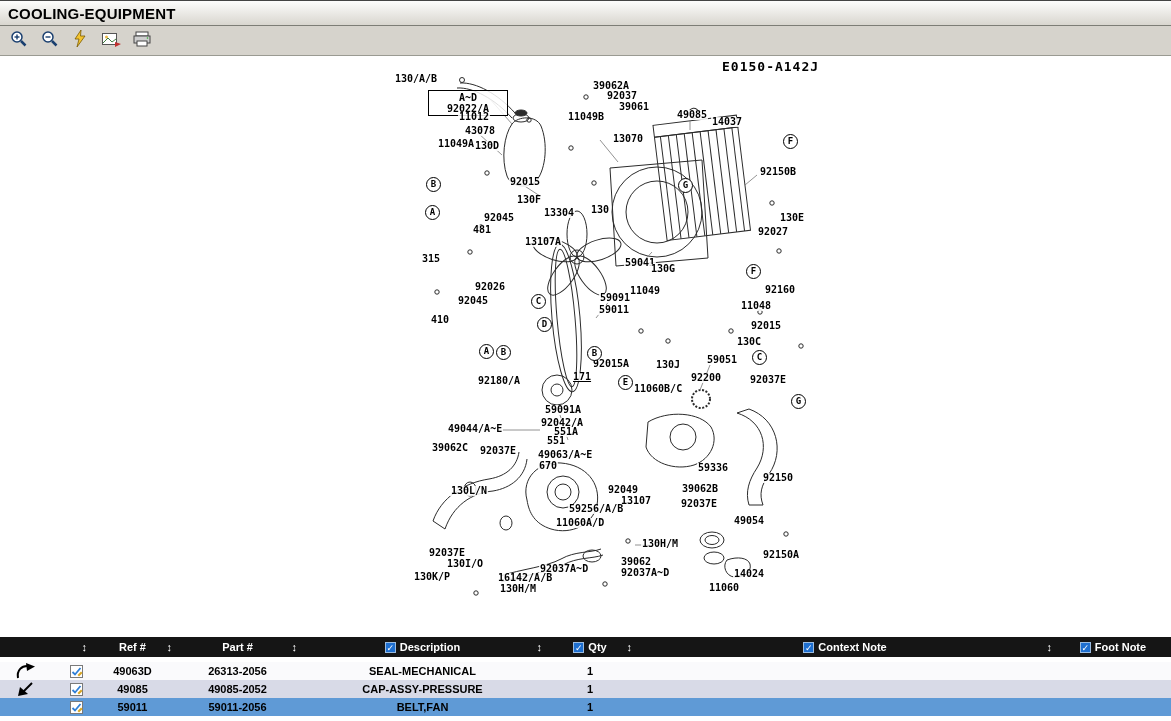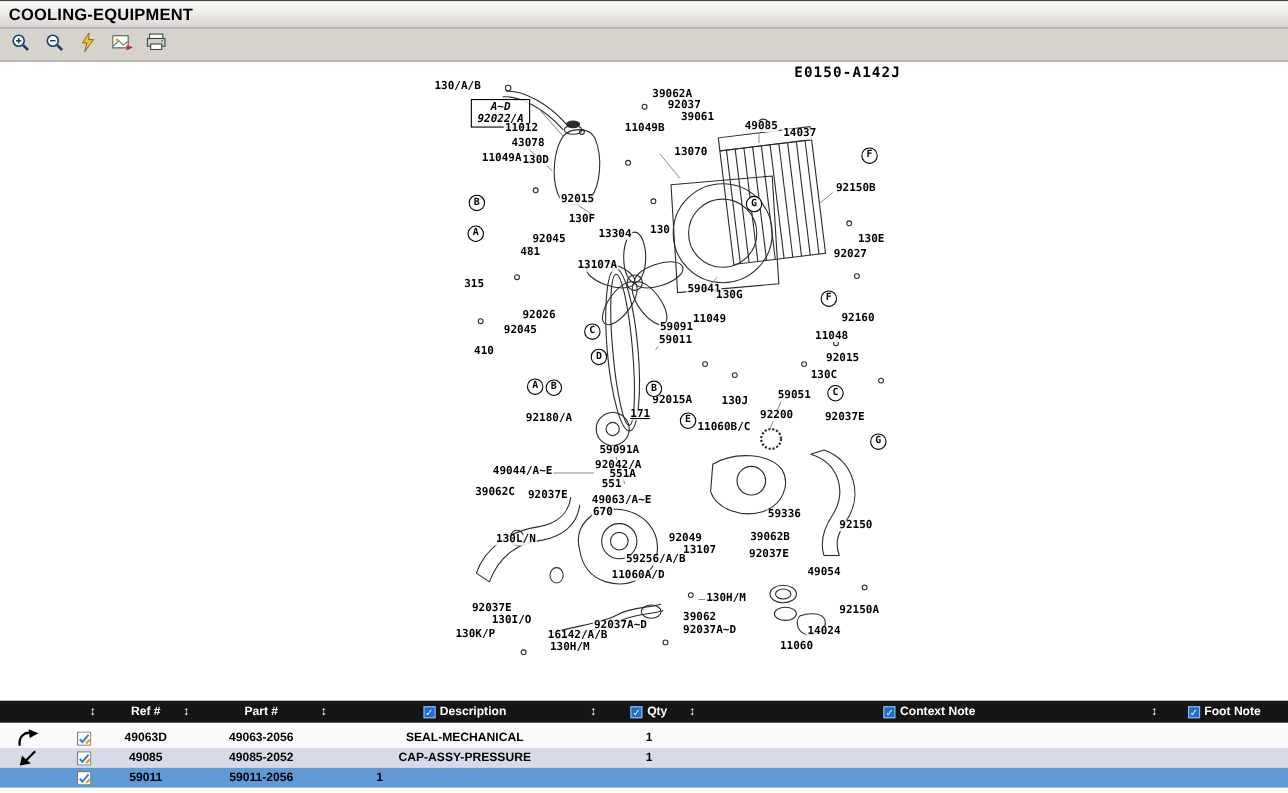--- a/index.html
+++ b/index.html
@@ -14,21 +14,21 @@
   .toolbar{height:30px;background:#d6d3cc;border-bottom:1px solid #9a9a92;display:flex;
            align-items:center;padding-left:6px;box-sizing:border-box;gap:7px;}
   .tool-btn{width:22px;height:22px;display:flex;align-items:center;justify-content:center;
             border:1px solid transparent;cursor:pointer;}
   
   svg.art{position:absolute;left:0;top:0;pointer-events:none;}
   #overlay{position:absolute;left:0;top:0;width:1064px;height:637px;}
   .part-label{position:absolute;font-family:"DejaVu Sans Mono",monospace;font-size:10px;
               font-weight:700;color:#000;white-space:pre;line-height:10px;
               background:rgba(255,255,255,.85);padding:0 1px;cursor:pointer;}
-  .part-label.boxed{border:1px solid #000;text-align:center;padding:1px 5px;line-height:11px;font-style:italic;}
+  .part-label.boxed{border:1px solid #000;text-align:center;padding:1px 18px;line-height:11px;}
   .circle-marker{position:absolute;width:13px;height:13px;border:1px solid #000;border-radius:50%;
                  background:#fff;font-family:"DejaVu Sans Mono",monospace;font-size:9px;
                  font-weight:700;text-align:center;line-height:13px;color:#000;}
   .diagram-code{position:absolute;left:722px;top:59px;font-family:"DejaVu Sans Mono",monospace;
                 font-size:13px;font-weight:700;color:#000;letter-spacing:1px;}
   
   .parts-table{position:absolute;left:0;top:637px;width:1171px;}
   .thead{display:flex;height:20px;background:#151515;}
   .th{position:relative;display:flex;align-items:center;justify-content:center;box-sizing:border-box;}
   .th-inner{display:flex;align-items:center;gap:4px;}
@@ -353,21 +353,21 @@
             </span>
             <span class="note-icon">
               <svg width="13" height="13" viewBox="0 0 13 13">
                 <rect x="0.5" y="0.5" width="12" height="12" fill="#fff" stroke="#7a7a7a"></rect>
                 <path d="M2.5,7 L5,9.5 L10.5,3" fill="none" stroke="#2f7fd6" stroke-width="1.8"></path>
                 <polygon points="9,11.5 12.5,8 11,6.5 7.5,10" fill="#d9a520"></polygon>
               </svg>
             </span>
           </div>
           <div class="td c1">49063D</div>
-          <div class="td c2">49063-2056</div>
+          <div class="td c2">26313-2056</div>
           <div class="td c3">SEAL-MECHANICAL</div>
           <div class="td c4">1</div>
           <div class="td c5"></div>
           <div class="td c6"></div>
         </div>
         <div class="tr" style="background: rgb(216, 218, 231);">
           <div class="td c0 icons">
             <span class="arrow-slot">
               <svg width="18" height="16" viewBox="0 0 18 16">
                 <line x1="15" y1="2" x2="6" y2="11" stroke="#000" stroke-width="2"></line>
@@ -395,20 +395,21 @@
             <span class="note-icon">
               <svg width="13" height="13" viewBox="0 0 13 13">
                 <rect x="0.5" y="0.5" width="12" height="12" fill="#fff" stroke="#7a7a7a"></rect>
                 <path d="M2.5,7 L5,9.5 L10.5,3" fill="none" stroke="#2f7fd6" stroke-width="1.8"></path>
                 <polygon points="9,11.5 12.5,8 11,6.5 7.5,10" fill="#d9a520"></polygon>
               </svg>
             </span>
           </div>
           <div class="td c1">59011</div>
           <div class="td c2">59011-2056</div>
+          <div class="td c3">BELT,FAN</div>
           <div class="td c4">1</div>
           <div class="td c5"></div>
           <div class="td c6"></div>
         </div>
       </div>
   </div>
 
 </div>
 
 </body></html>

